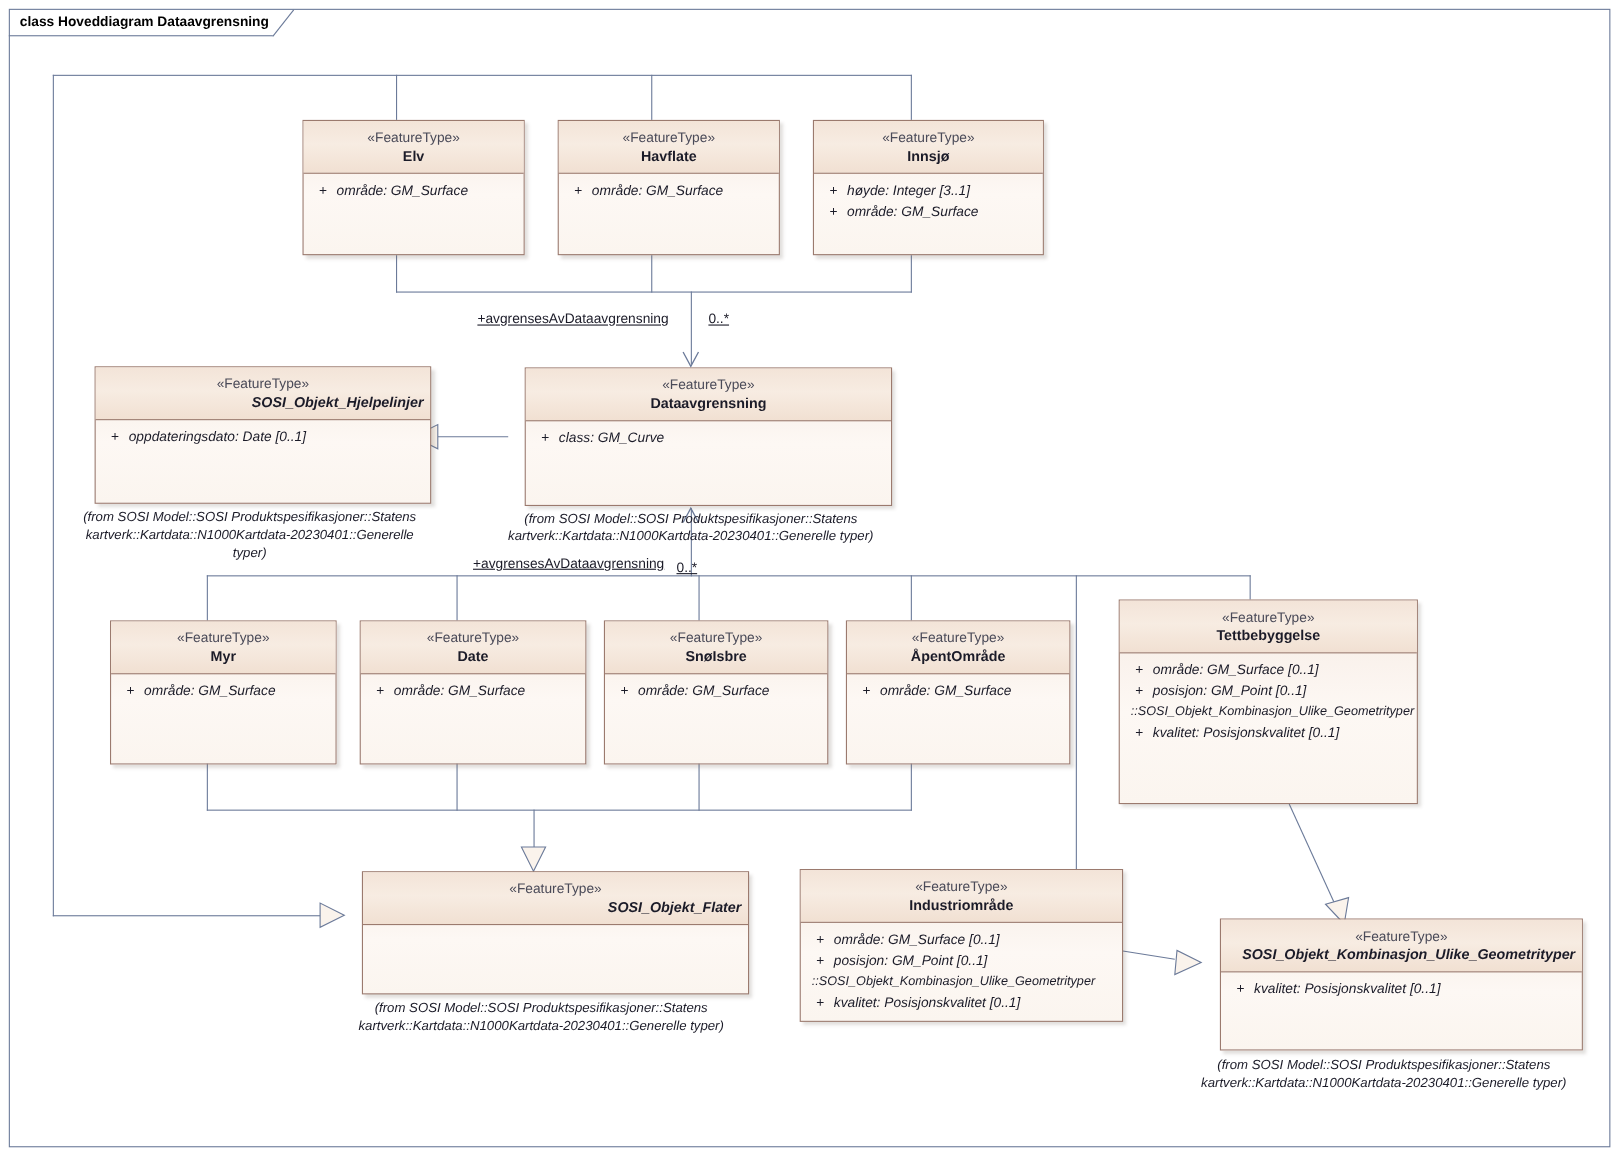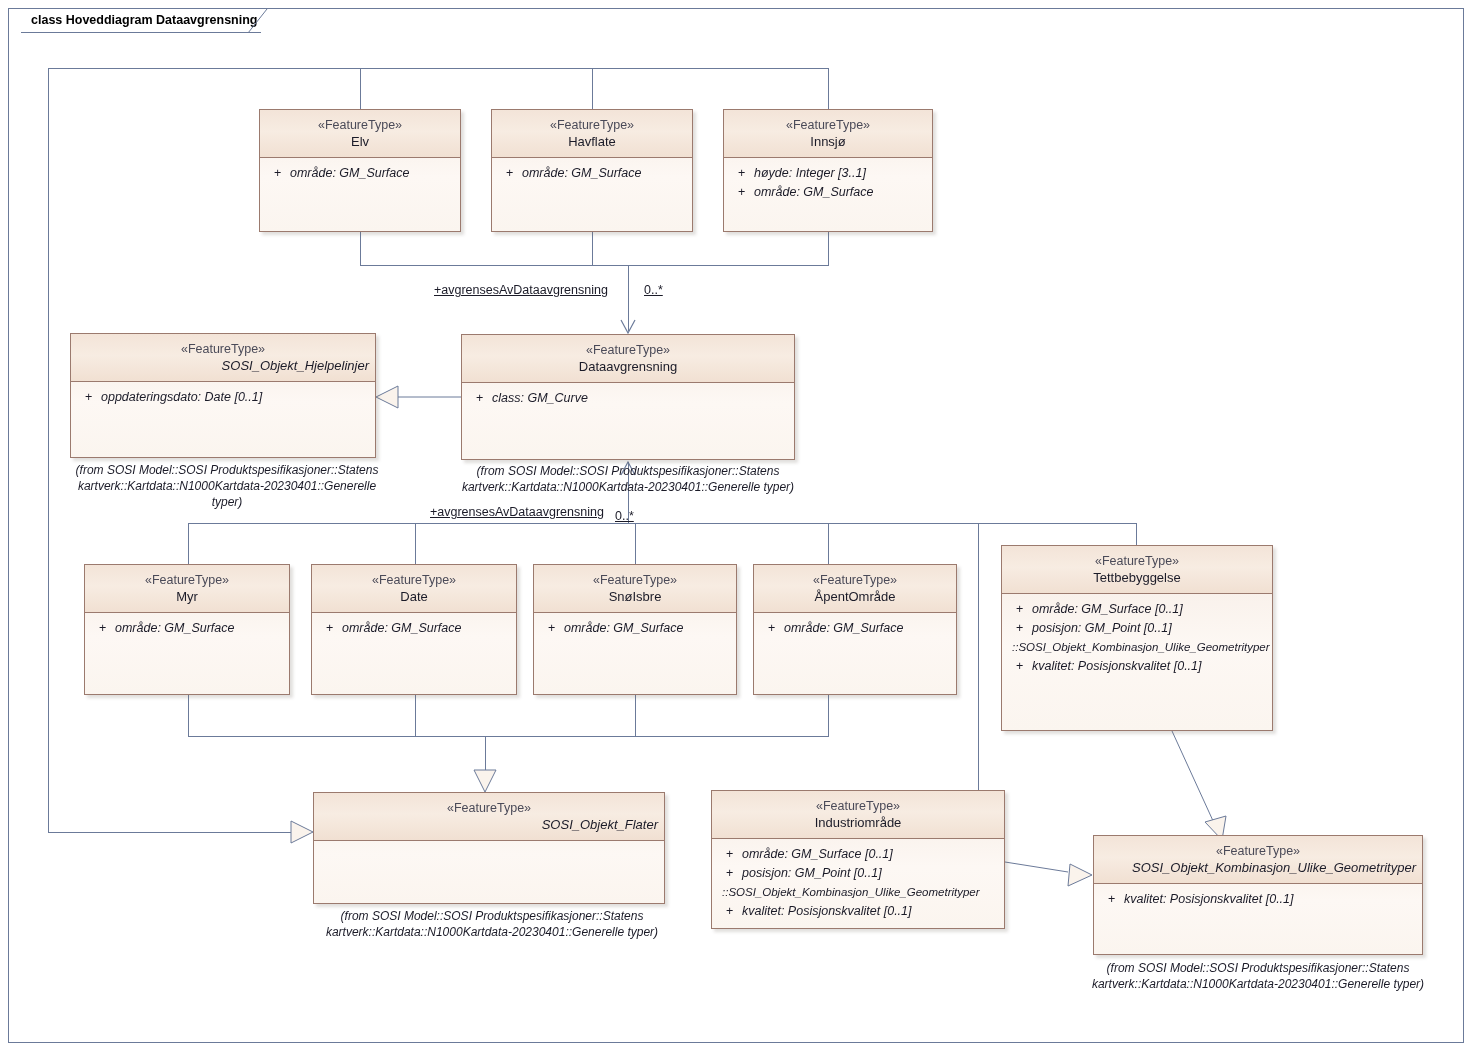--- a/index.html
+++ b/index.html
@@ -3,33 +3,33 @@
 <meta charset="utf-8">
 <style>
   html,body{margin:0;padding:0;background:#ffffff;}
   body{font-family:"Liberation Sans",sans-serif;}
   #canvas{position:relative;width:1472px;height:1051px;background:#ffffff;overflow:hidden;}
 
   
   .frame{position:absolute;border:1px solid #6b7a99;box-sizing:border-box;}
   .frame-tab{position:absolute;left:0;top:0;height:25px;
     border-right:none;border-bottom:1px solid #6b7a99;
-    display:flex;align-items:center;box-sizing:border-box;margin-left:13px;}
+    display:flex;align-items:center;box-sizing:border-box;}
   .frame-tab-label{font-size:12.5px;font-weight:bold;color:#000;padding:0 8px 0 10px;white-space:nowrap;}
 
   
   .uml{position:absolute;box-sizing:border-box;
        border:1px solid #9b7a6e;
        background:linear-gradient(180deg,#f6ece4 0%,#fdf8f4 55%,#fbf5ef 100%);
-       box-shadow:3px 3px 3px rgba(120,110,100,.22);}
+       box-shadow:3px 3px 3px rgba(120,110,100,.22);margin-left:16px;}
   .uml-head{box-sizing:border-box;padding:7px 6px 7px 6px;text-align:center;
        border-bottom:1px solid #9b7a6e;
        background:linear-gradient(180deg,#f3e4d8 0%,#f7ece2 45%,#f1e0d2 100%);}
   .stereo{font-size:12.5px;color:#4a4a58;line-height:16px;}
-  .cname{font-size:13px;font-weight:normal;color:#1b1b28;line-height:17px;}
+  .cname{font-size:13px;font-weight:bold;color:#1b1b28;line-height:17px;}
   .cname.abstract{font-style:italic;text-align:right;}
   .uml-body{box-sizing:border-box;padding:6px 4px 4px 4px;}
   .attr{font-size:12.5px;color:#1b1b28;line-height:19px;white-space:nowrap;display:flex;}
   .attr .vis{display:inline-block;width:26px;padding-left:10px;box-sizing:border-box;}
   .attr .txt{display:inline-block;font-style:italic;}
   .attr.grp{font-style:italic;padding-left:6px;display:block;color:#1b1b28;}
 
   
   .caption{position:absolute;font-size:12px;font-style:italic;color:#1b1b28;
            text-align:center;line-height:16px;}

